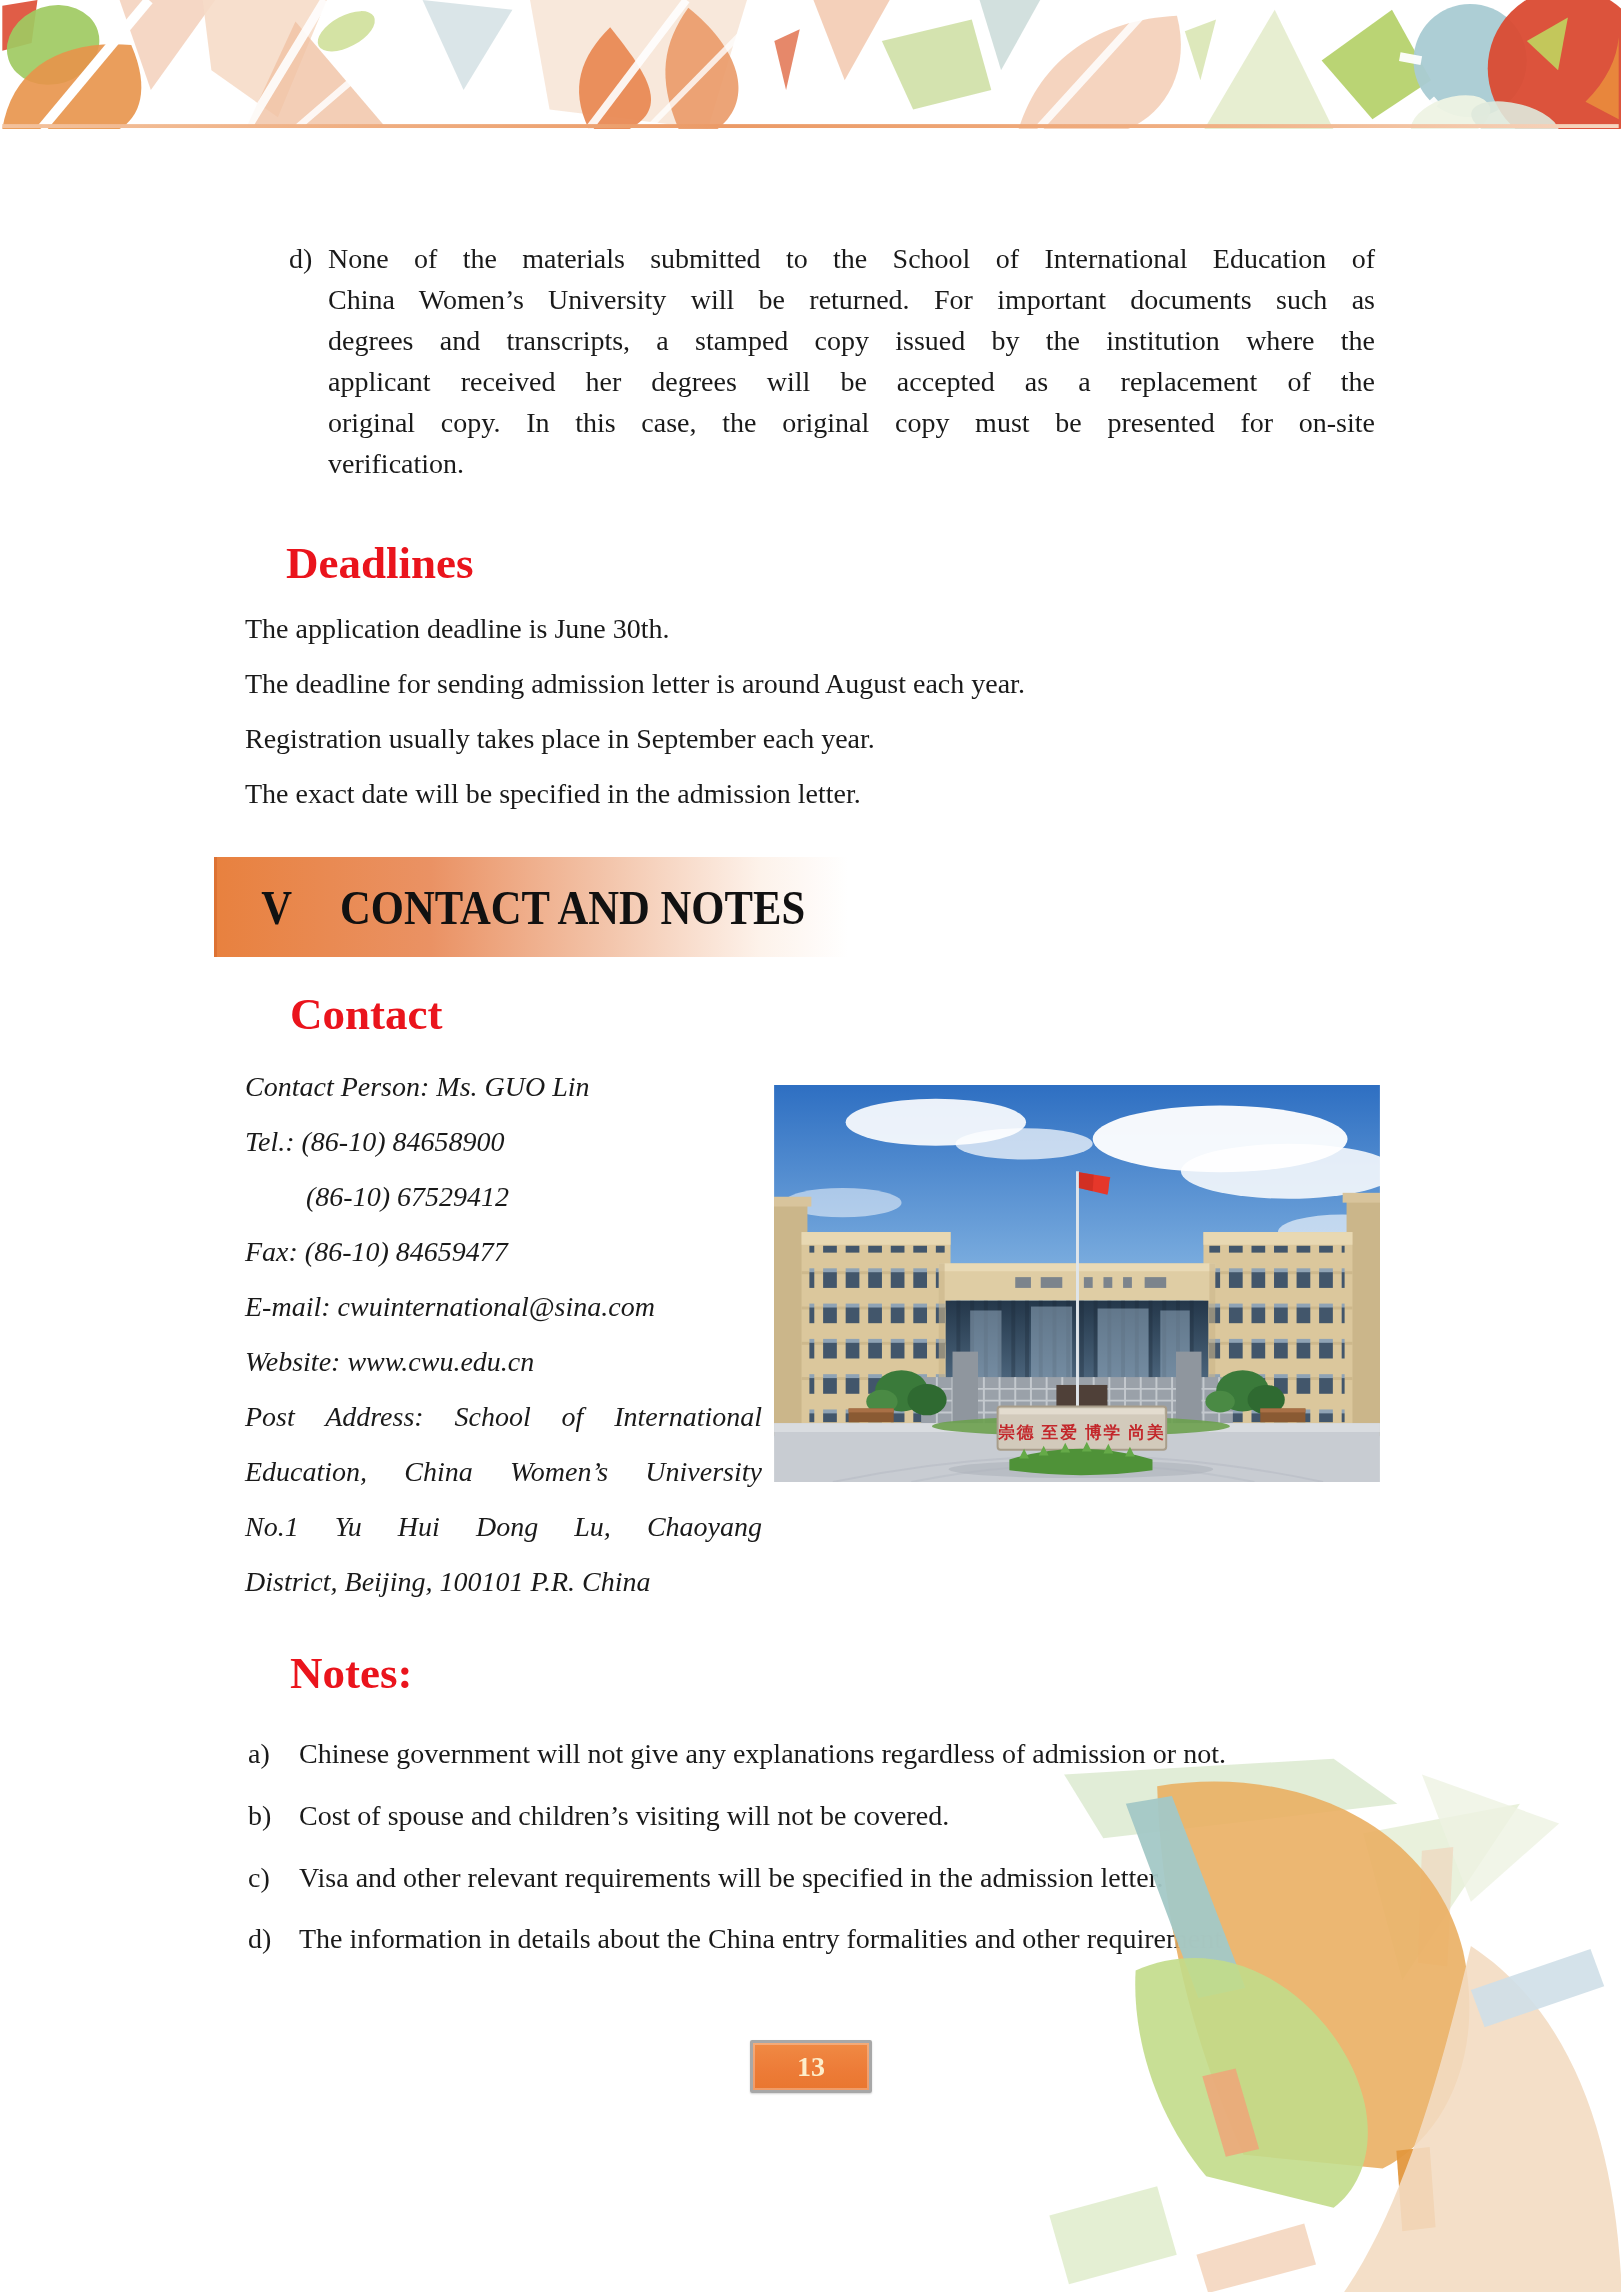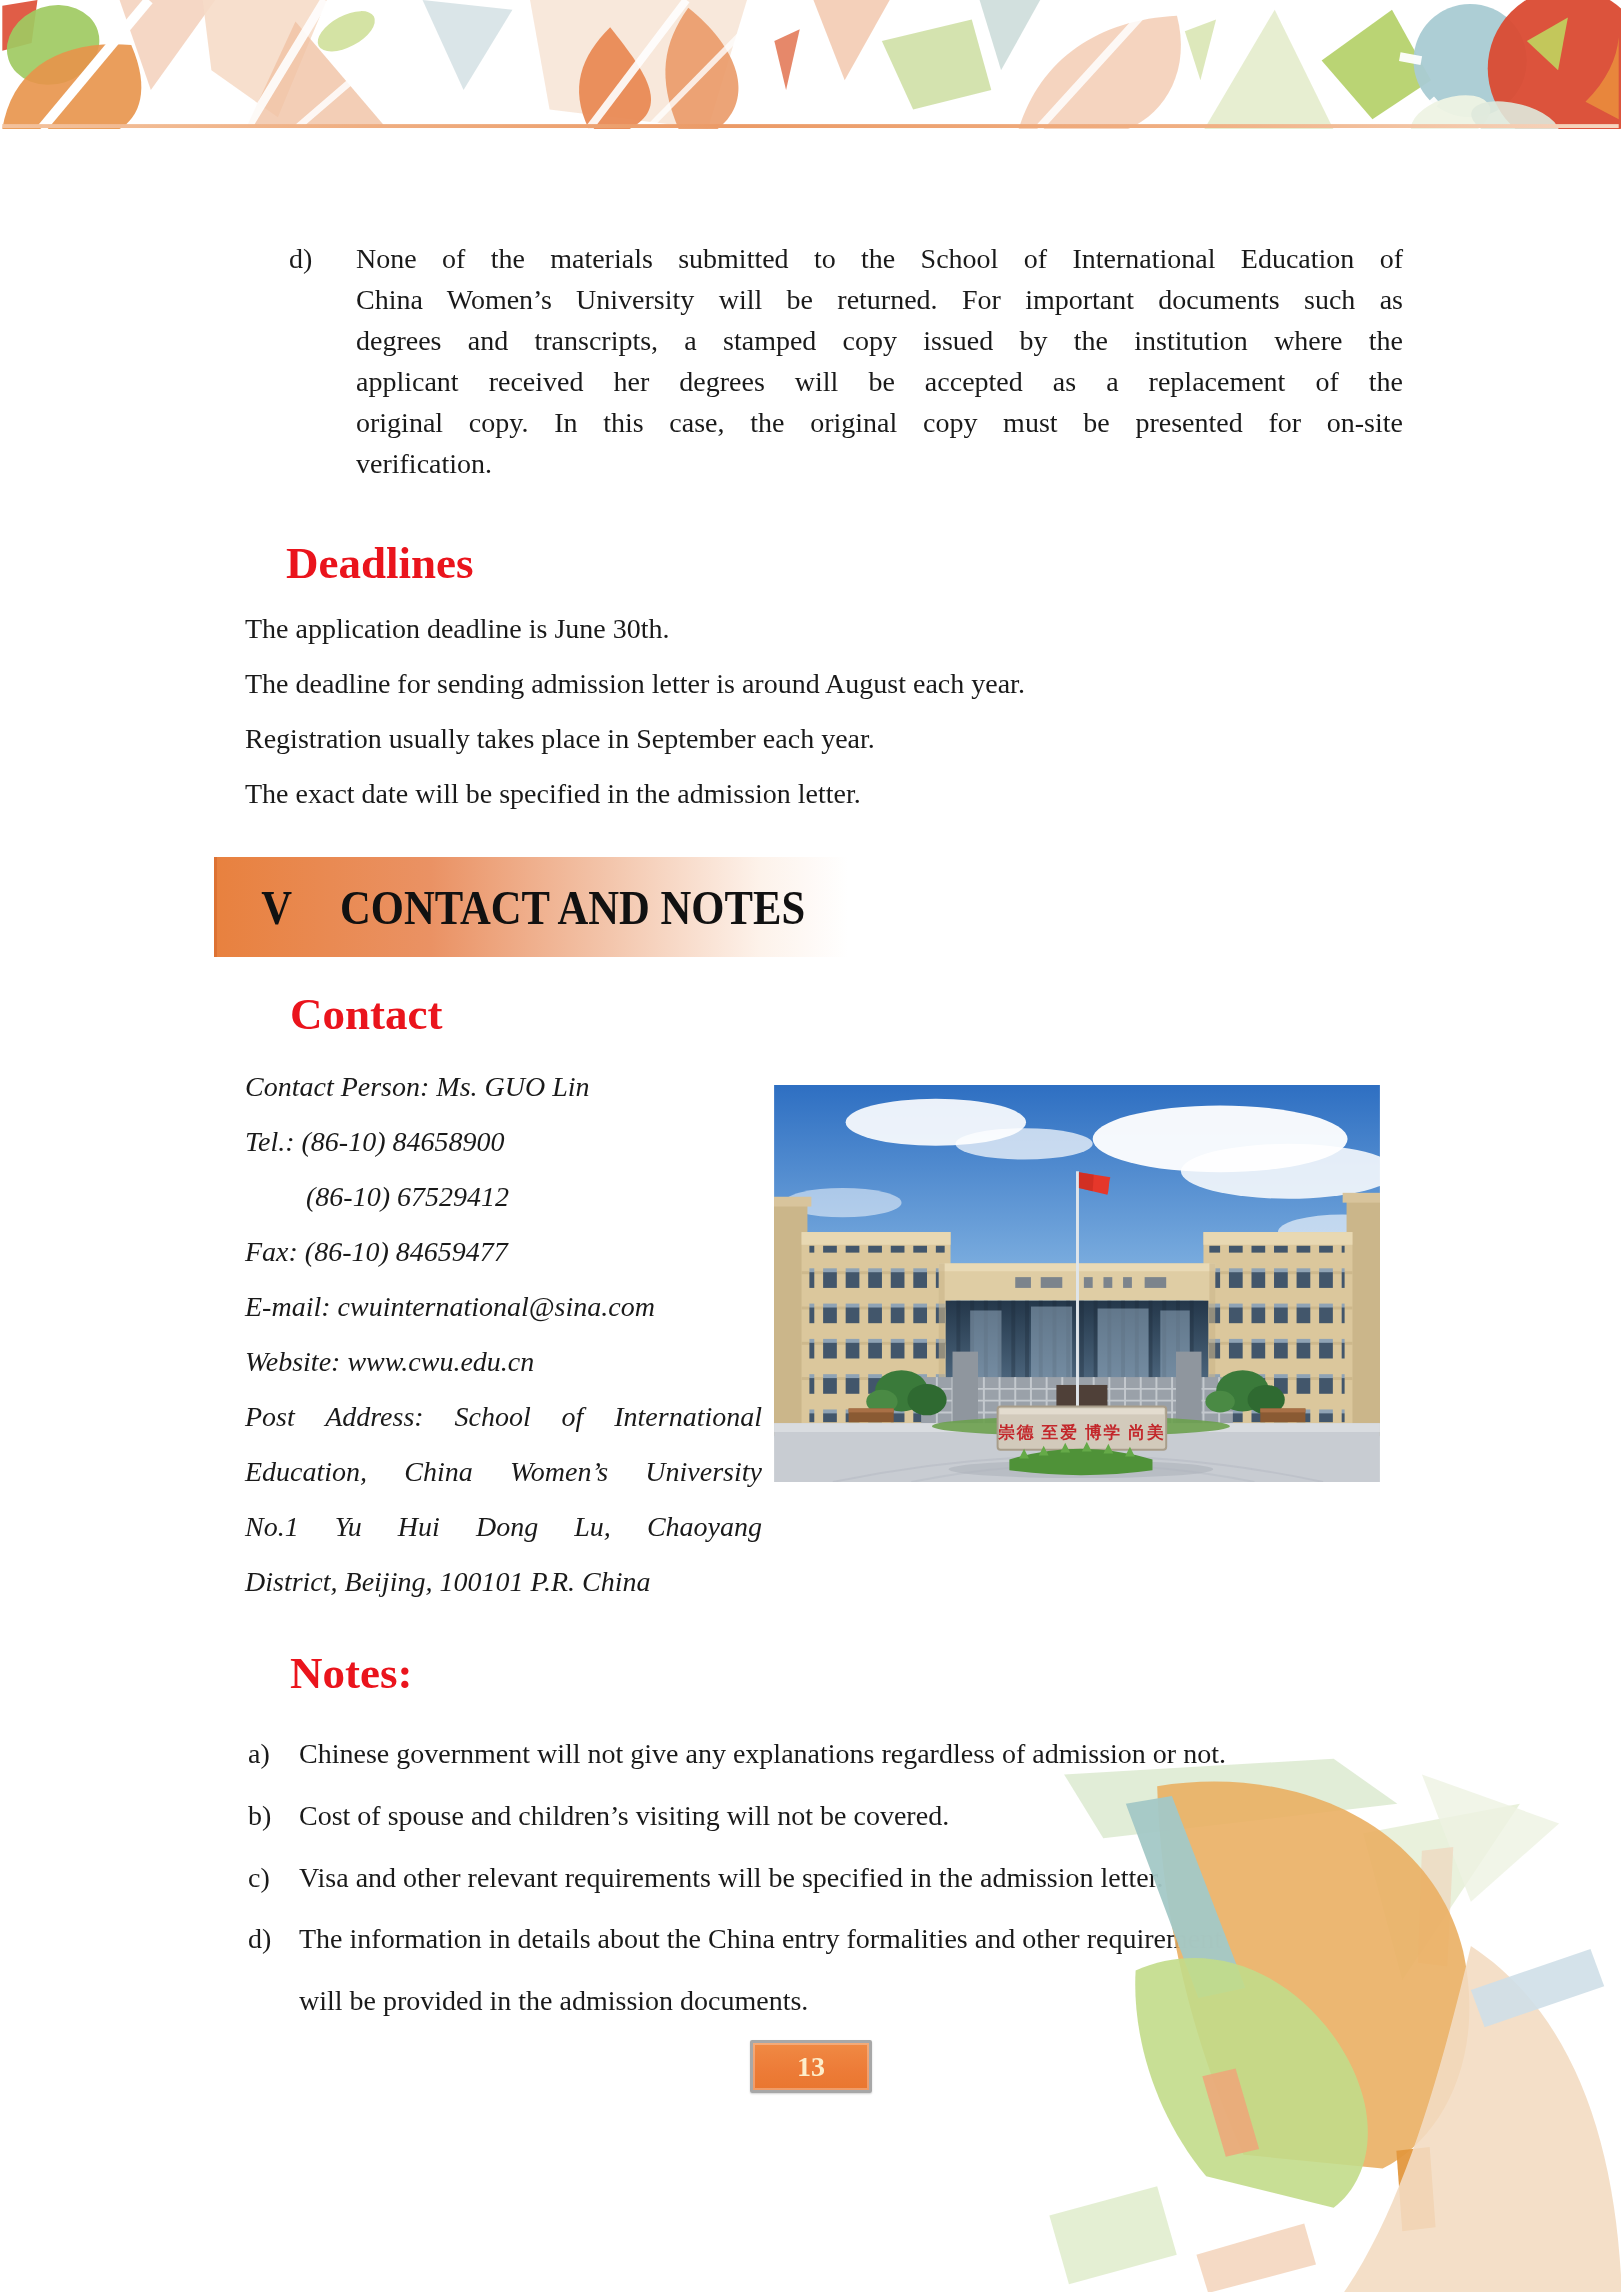--- a/index.html
+++ b/index.html
@@ -18,21 +18,21 @@
     color:#ea141c;
     font-weight:bold;
     font-size:45px;
     line-height:1.1;
     letter-spacing:0;
     white-space:nowrap;
     margin-left:45px;
   }
   
   .para-marker{font-size:28px;line-height:41px;}
-  .para-block{width:1047px;font-size:28px;margin-left:28px;}
+  .para-block{width:1047px;font-size:28px;}
   .para-line{line-height:41px;height:41px;text-align:justify;text-align-last:justify;white-space:normal;}
   .para-line.last{text-align-last:left;}
   
   .dl-lines{font-size:28px;}
   .dl-line{line-height:55px;height:55px;white-space:nowrap;}
   
   .section-band{
     left:214px;top:857px;width:631px;height:100px;
     background:linear-gradient(90deg,#e8813f 0%,#ea9264 34%,#f3c5ab 62%,#fdf2ea 86%,#ffffff 100%);
     border-left:3.9px solid #dd7233;
@@ -343,21 +343,20 @@
     <span class="note-text">Cost of spouse and children’s visiting will not be covered.</span>
   </div>
   <div class="abs note-row" style="left:248px;top:1847px">
     <span class="note-marker">c)</span>
     <span class="note-text">Visa and other relevant requirements will be specified in the admission letter.</span>
   </div>
   <div class="abs note-row" style="left:248px;top:1908px">
     <span class="note-marker">d)</span>
     <span>
       <span class="note-text wrap" style="display:block">The information in details about the China entry formalities and other requirement</span>
-      <span class="note-text" style="display:block">will be provided in the admission documents.</span>
     </span>
   </div>
 
   <svg class="abs" style="left:1010px;top:1745px" width="612" height="548" viewBox="0 0 624 559" aria-hidden="true">
     <polygon points="55,30 330,14 395,60 95,95" fill="#dcead0" opacity="0.85"></polygon>
     <polygon points="360,90 520,60 400,240" fill="#e7efd8" opacity="0.9"></polygon>
     <polygon points="420,30 560,80 470,160" fill="#edf3e2" opacity="0.8"></polygon>
     <polygon points="420,108 452,104 446,226 416,222" fill="#f0cdb4" opacity="0.55"></polygon>
     <path d="M 150,42 C 300,18 432,88 462,210 C 486,320 440,402 380,432 L 238,418 C 184,300 154,170 150,42 Z" fill="#eaaf63" opacity="0.9"></path>
     <polygon points="118,60 165,52 240,248 192,258" fill="#a3c8c6" opacity="0.95"></polygon>

